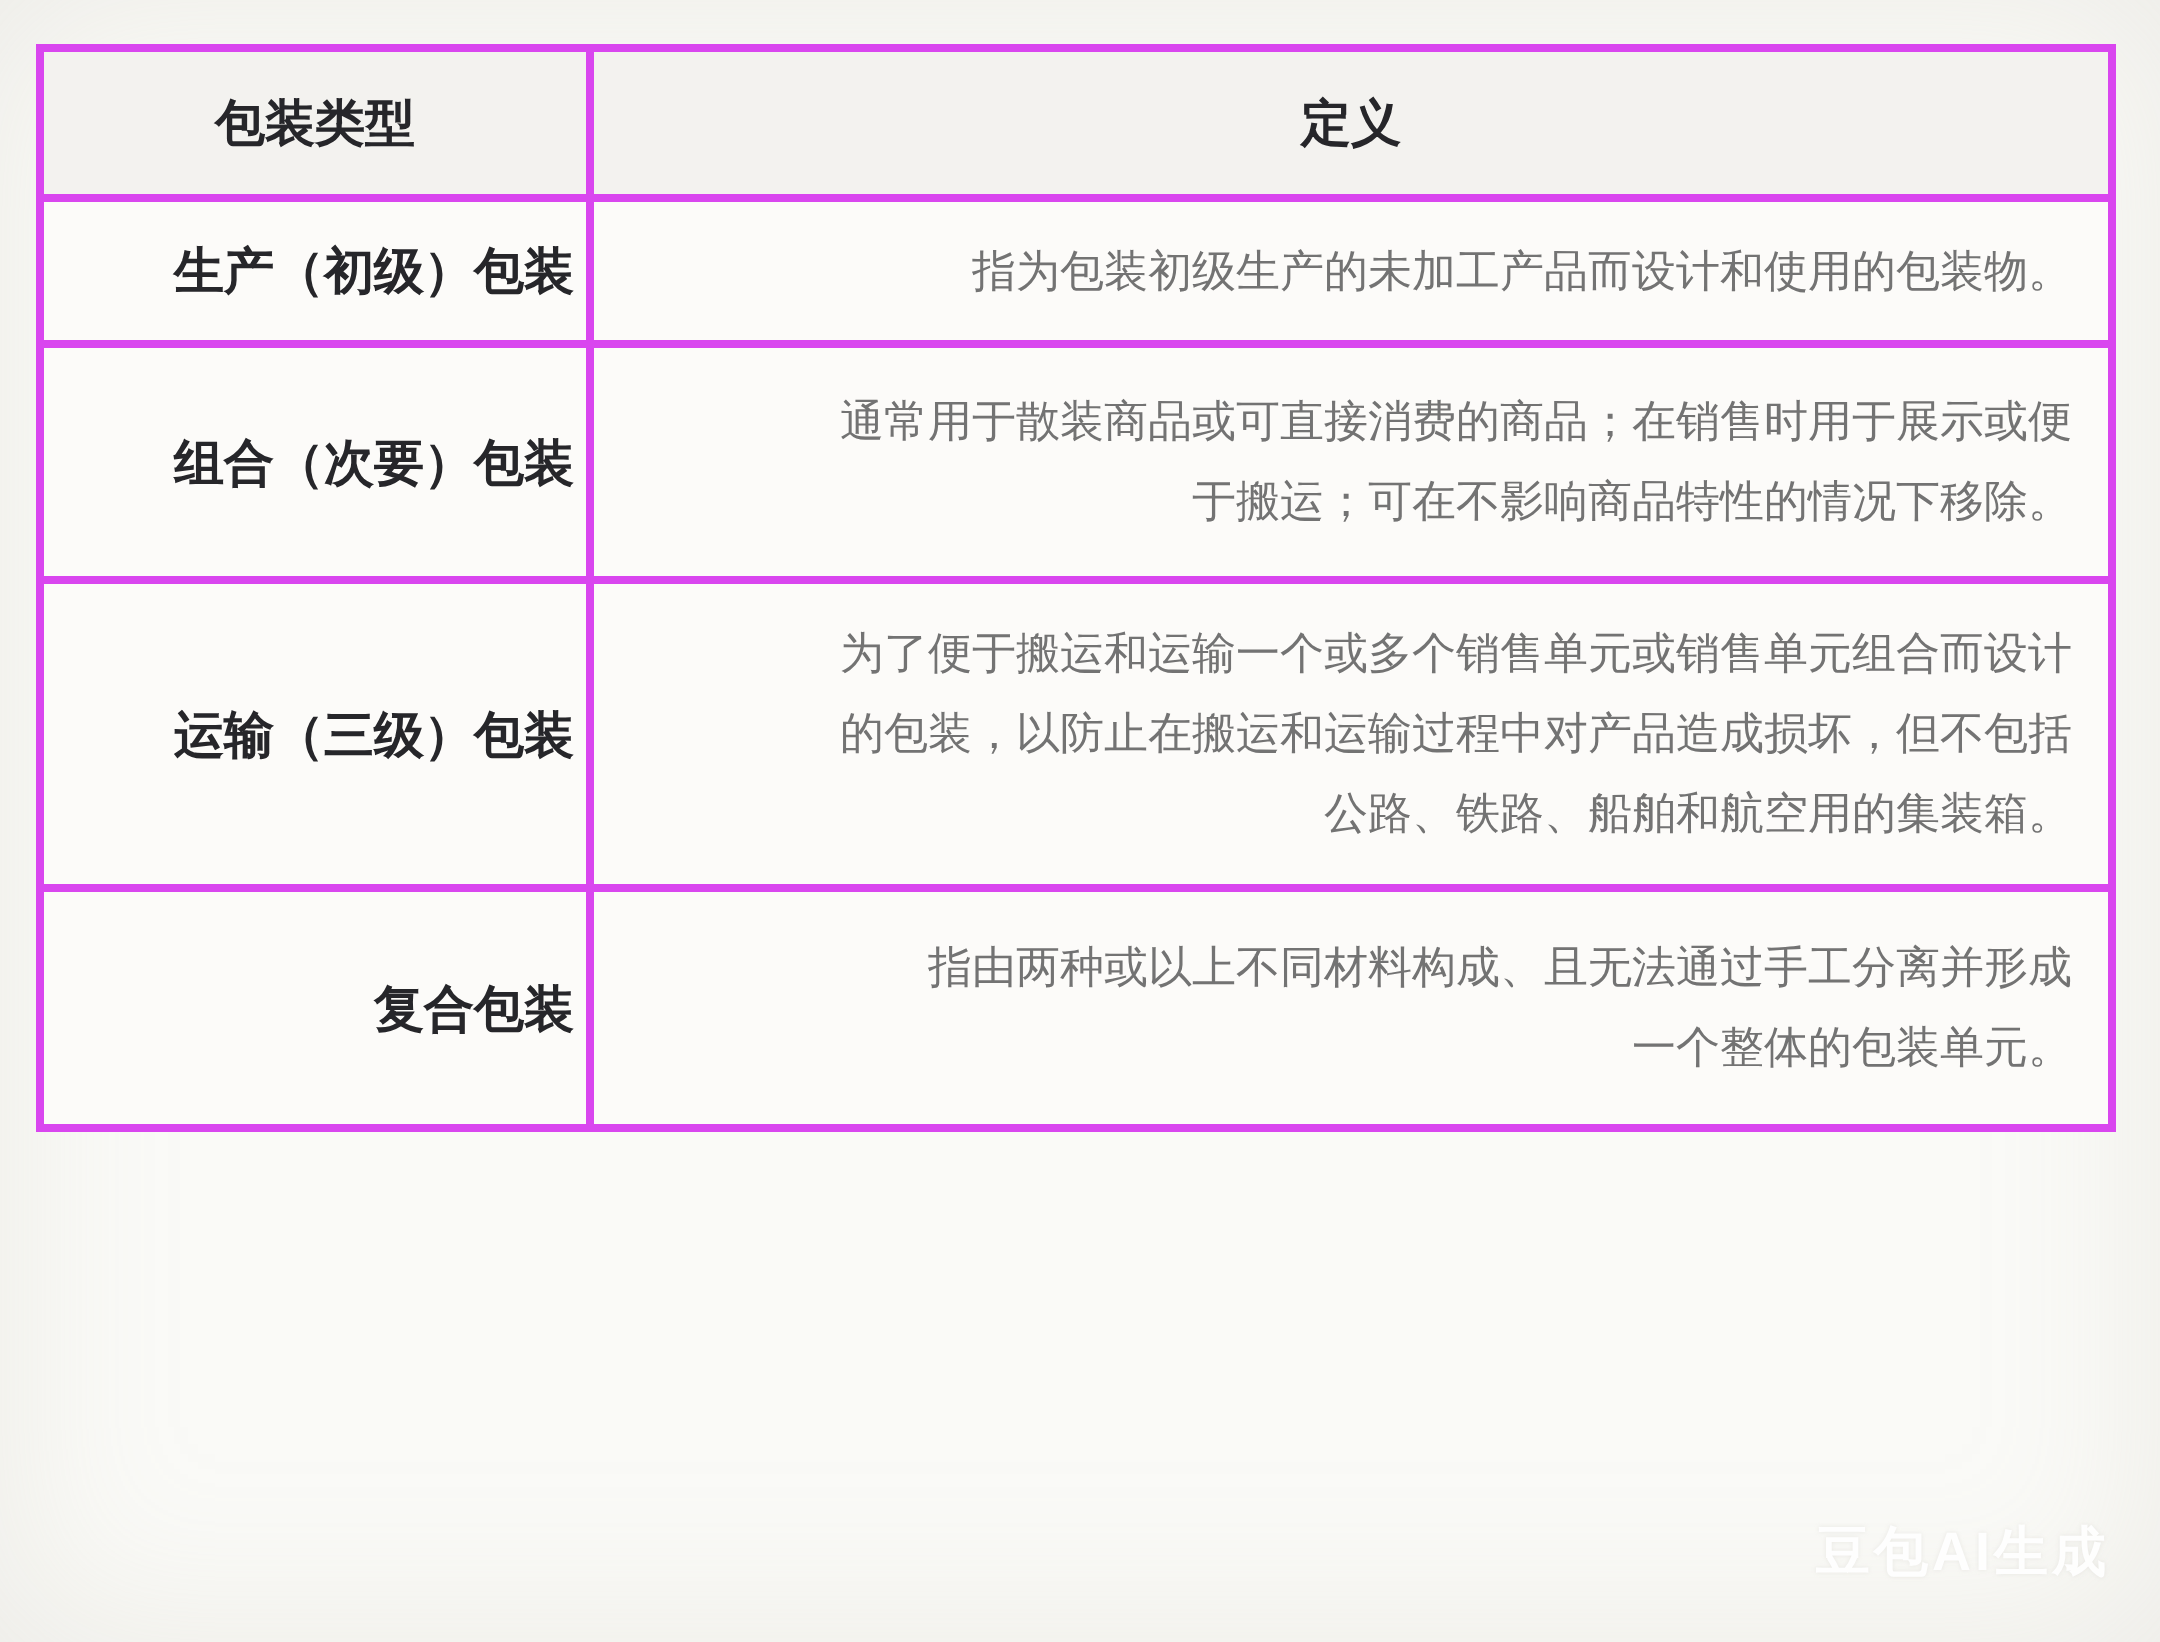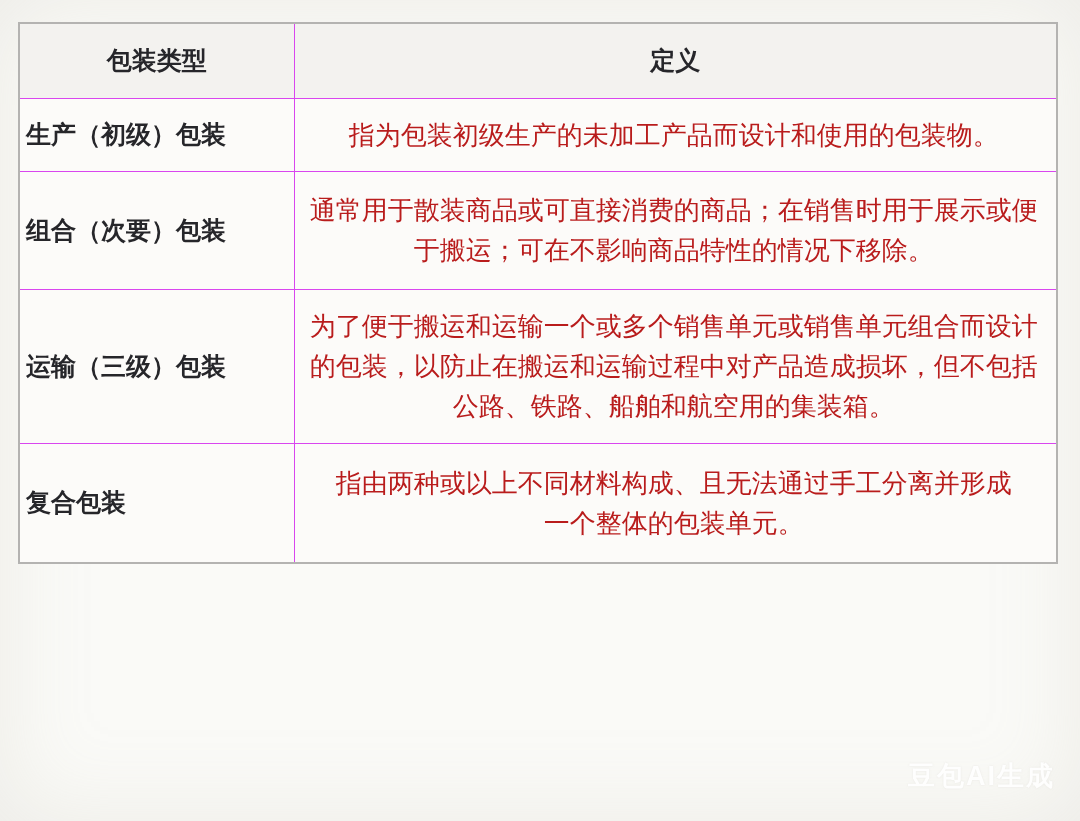--- a/index.html
+++ b/index.html
@@ -25,45 +25,45 @@
     width: 1040px;
   }
   table.pkg-table {
     width: 100%;
     border-collapse: collapse;
     table-layout: fixed;
     background: #fcfbf9;
     border: 2px solid #b4b3b1;
   }
   .pkg-table th, .pkg-table td {
-    border: 1px solid #d946ef;
+    border: 4px solid #d946ef;
     vertical-align: middle;
     margin-left: 28px;
   }
   .pkg-table thead tr { height: 75px; }
   .pkg-table thead th {
     background: #f3f2ef;
     font-size: 25px;
     font-weight: 700;
     color: #26262a;
     text-align: center;
   }
   td.type-cell {
-    text-align: left;
+    text-align: right;
     font-weight: 700;
     font-size: 25px;
     color: #26262a;
     padding: 0 6px;
   }
   td.def-cell {
-    font-size: 26px;
+    font-size: 22px;
     line-height: 40px;
-    color: #b91c1c;
+    color: #737373;
     padding: 0 18px 0 15px;
-    text-align: center;
+    text-align: right;
     white-space: pre-line;
   }
   tr.r1 { height: 73px; }
   tr.r2 { height: 117px; }
   tr.r3 { height: 118px; }
   tr.r4 { height: 154px; }
   tr.r5 { height: 119px; }
   tr.r6 { height: 120px; }
   .watermark {
     position: absolute;

